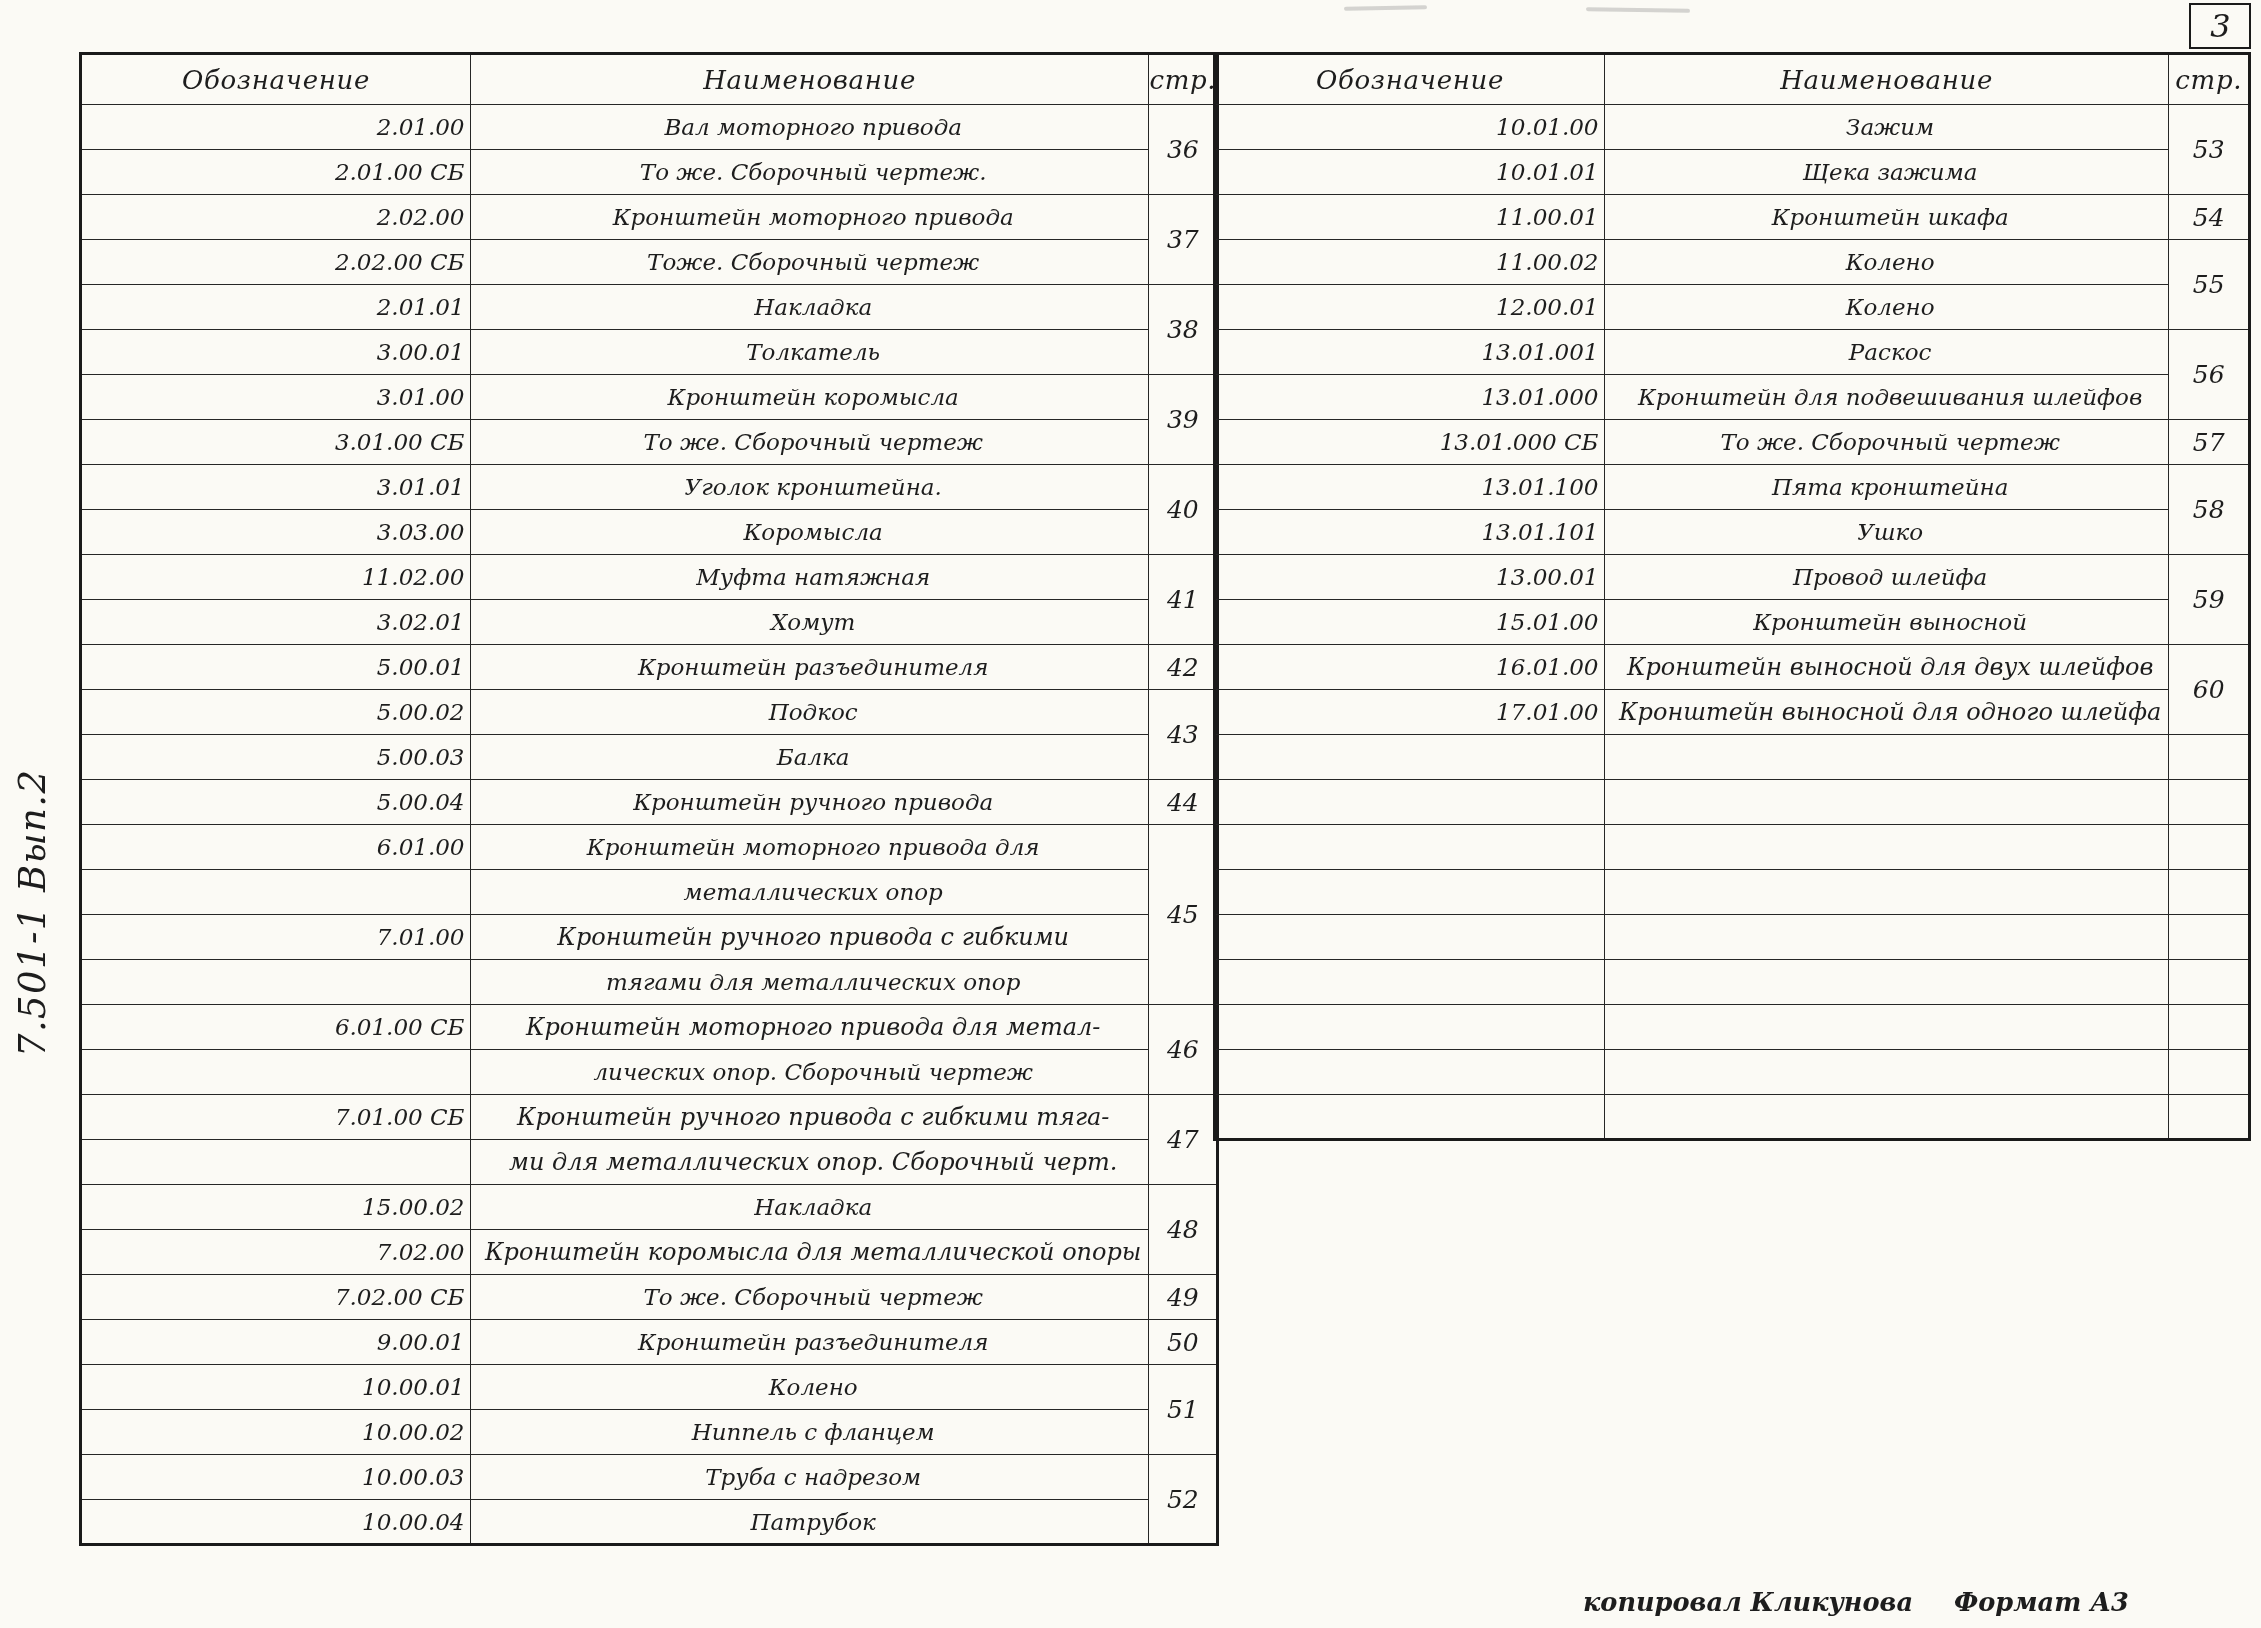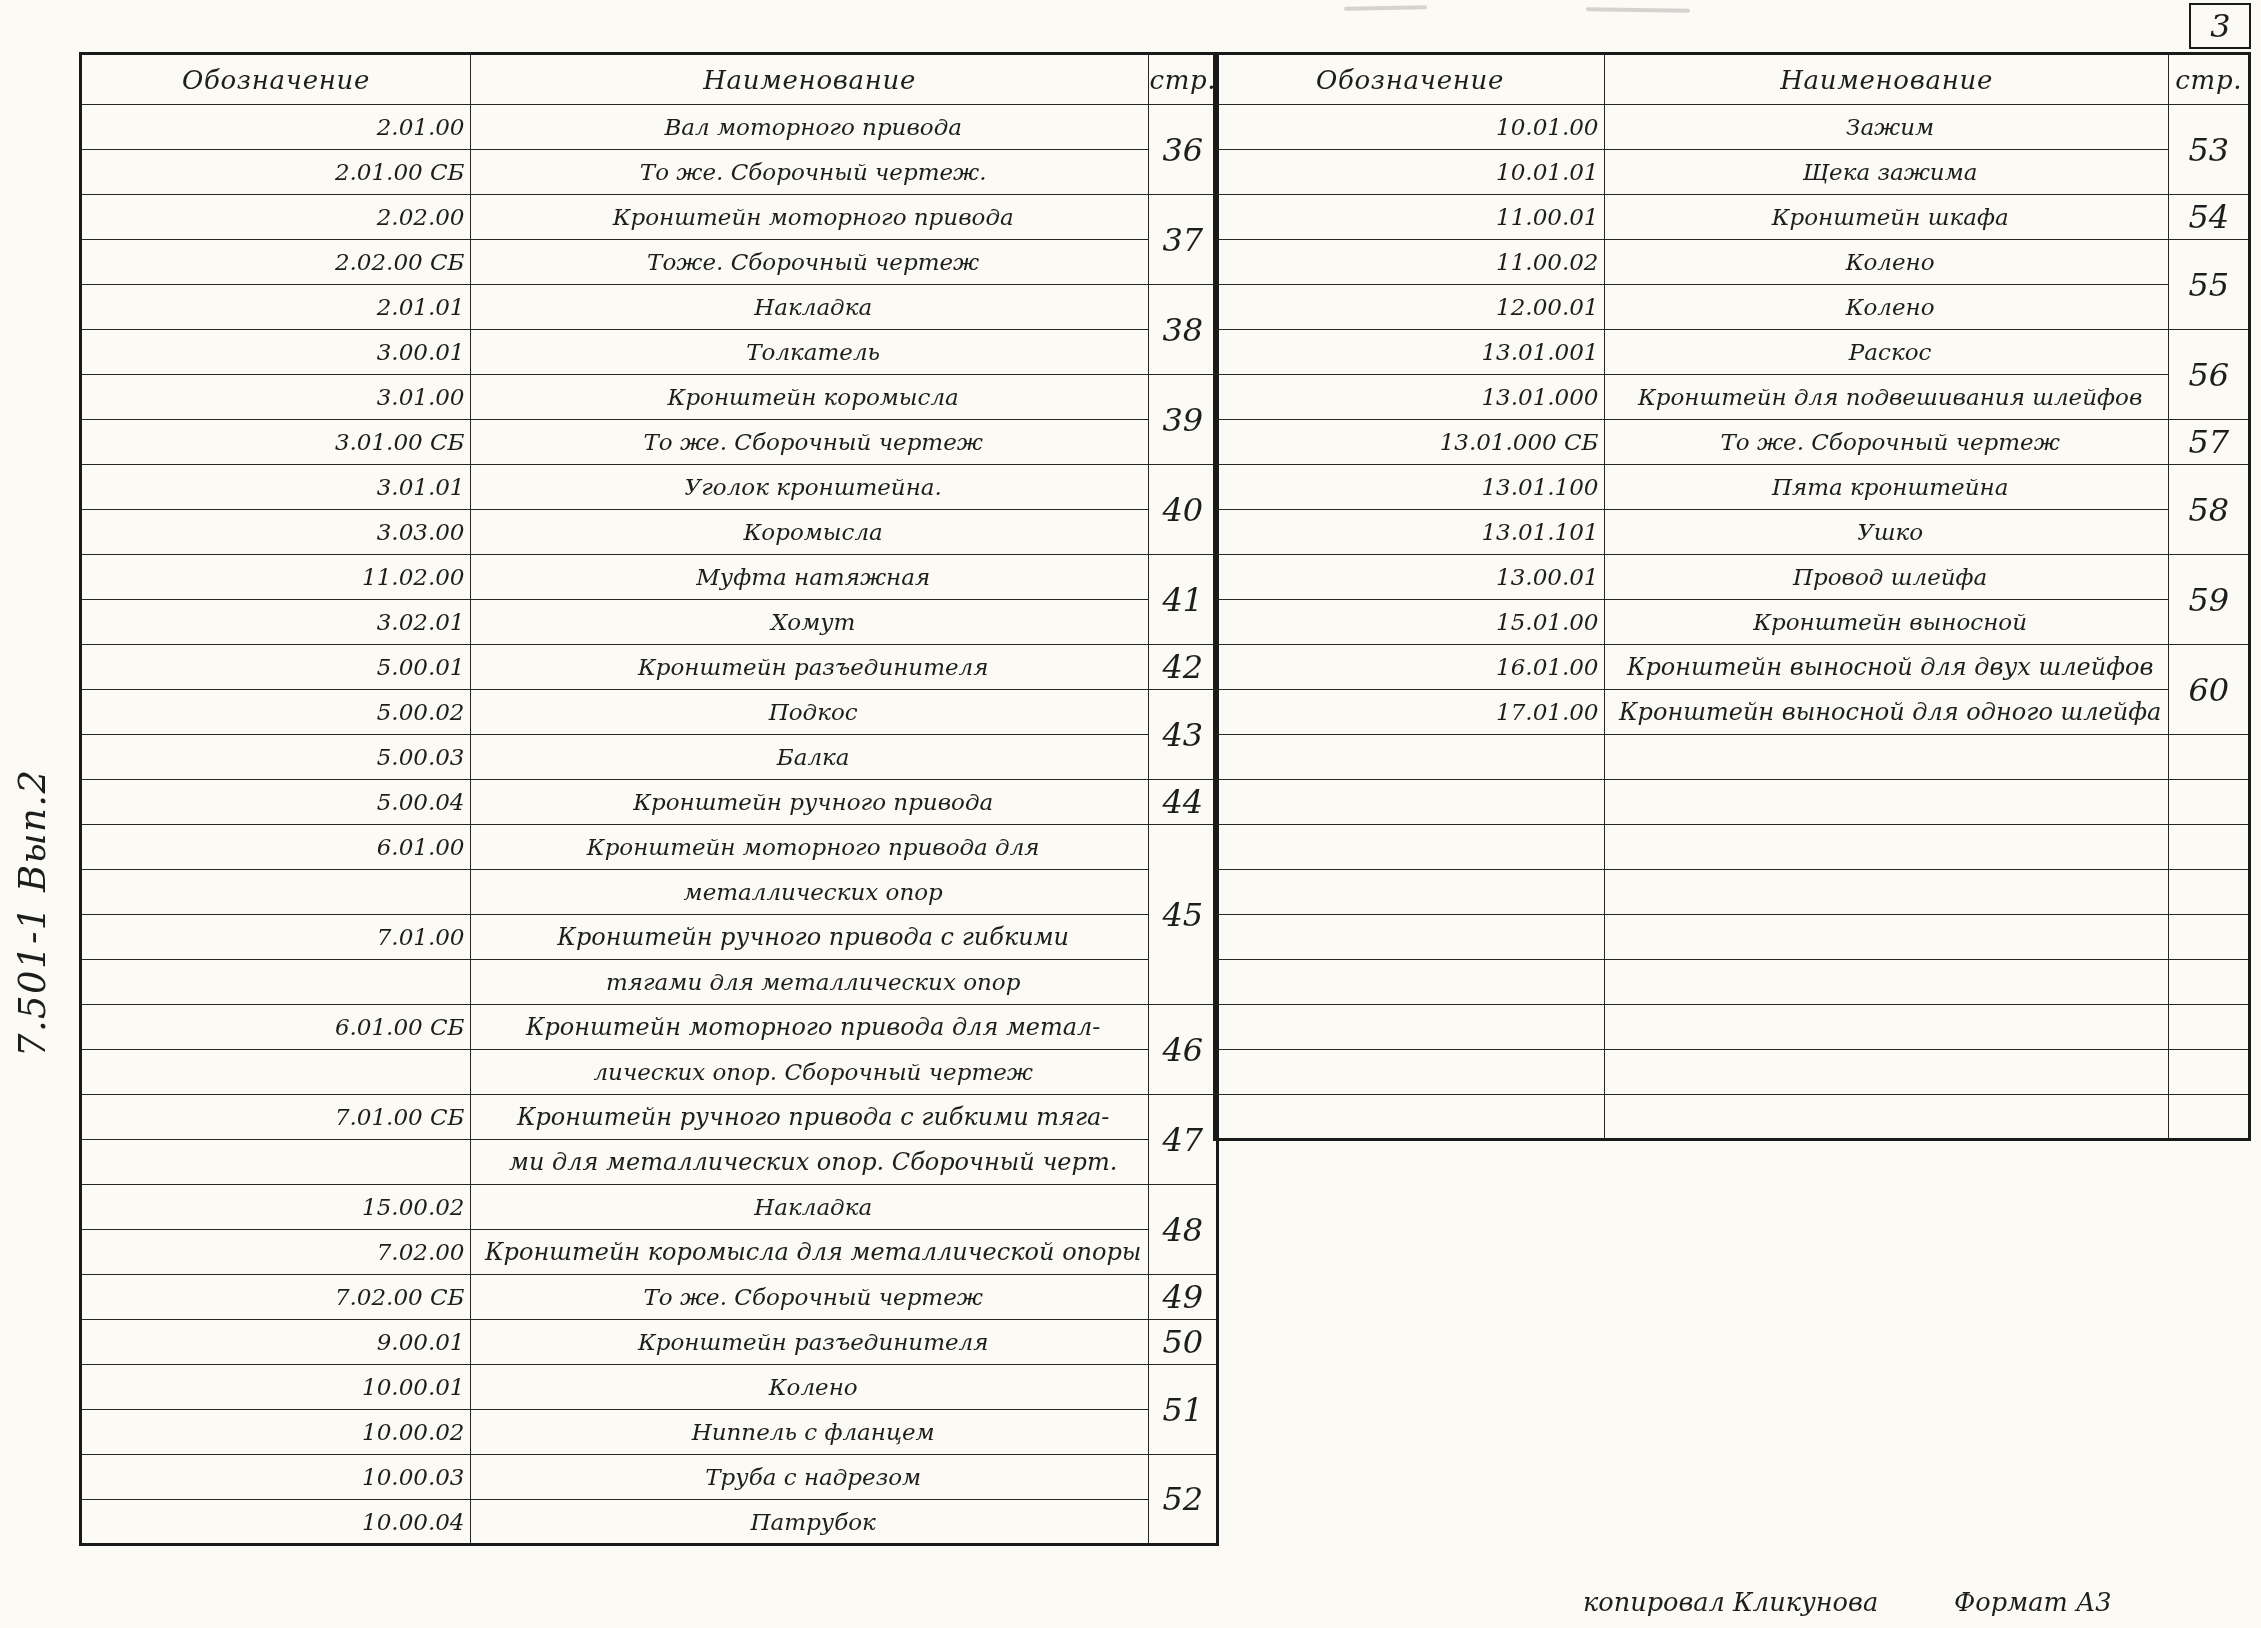--- a/index.html
+++ b/index.html
@@ -30,21 +30,21 @@
     font-weight: normal;
     font-size: 26px;
     text-align: center;
     letter-spacing: 0.7px;
     font-style: italic;
   }
   td { height: 45px; font-size: 23px; }
   td.des  { text-align: right; padding: 0 5.5px; }
   td.name { text-align: center; padding: 0 7px 0 14px; }
   td.name.small { font-size: 24px; }
-  td.page { text-align: center; font-size: 32px; padding: 0; }
+  td.page { text-align: center; font-size: 25px; padding: 0; }
 
   #table-left  { left: 79px;  top: 52px; }
   #table-right { left: 1213px; top: 52px; }
 
   .page-box {
     position: absolute;
     top: 2.8px;
     right: 9.7px;
     width: 62px;
     height: 46px;
@@ -66,20 +66,21 @@
     font-style: italic;
     letter-spacing: 1.4px;
     white-space: nowrap;
   }
 
   .footer-item {
     position: absolute;
     font-size: 25.6px;
     font-style: italic;
     white-space: nowrap;
+    font-weight: bold;
   }
   #footer-copied { left: 1583px; top: 1587px; }
   #footer-format { left: 1954px; top: 1587px; }
 
   .faded-mark {
     position: absolute;
     background: #6f6f6f;
     opacity: 0.28;
     height: 3.5px;
     border-radius: 2.1px;

